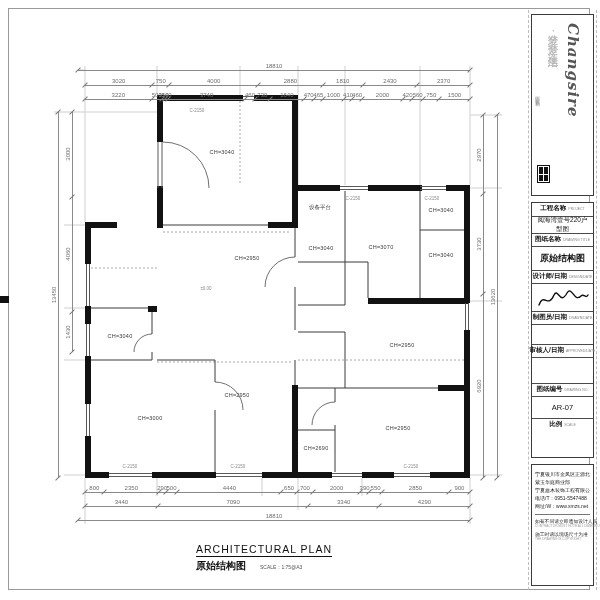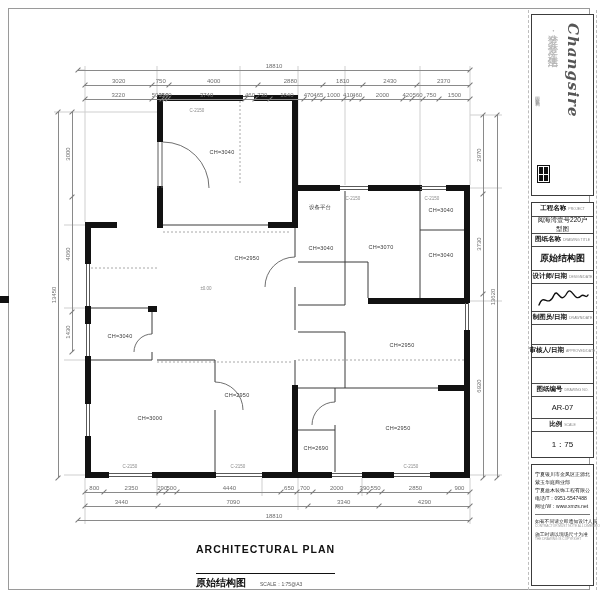--- a/index.html
+++ b/index.html
@@ -18,21 +18,21 @@
   .dim-label{position:absolute;font-size:6px;color:#6f6f6f;white-space:nowrap;line-height:1;}
   .dim-label.h{transform:translate(-50%,-120%);}
   .dim-label.v{writing-mode:vertical-rl;transform:translate(-110%,-50%) rotate(180deg);}
   .dim-tick{position:absolute;width:1px;height:7px;background:#7a7a7a;transform:translate(-50%,-50%) rotate(45deg);}
   
   .room-label{position:absolute;font-size:5.5px;color:#3a3a3a;transform:translate(-50%,-50%);white-space:nowrap;letter-spacing:.2px;}
   .anno{position:absolute;font-size:4.5px;color:#8a8a8a;transform:translate(-50%,-50%);white-space:nowrap;}
   .equip{position:absolute;font-size:5.5px;color:#444;transform:translate(-50%,-50%);white-space:nowrap;}
   
   .footer{position:absolute;left:196px;top:539px;width:150px;}
-  .footer .en{font-size:10.5px;font-weight:bold;letter-spacing:1px;color:#111;border-bottom:1.5px solid #111;padding-bottom:18px;display:inline-block;text-align:center;}
+  .footer .en{font-size:10.5px;font-weight:normal;letter-spacing:1px;color:#111;border-bottom:1.5px solid #111;padding-bottom:1px;display:inline-block;text-align:center;}
   .footer .row2{display:flex;align-items:baseline;gap:14px;margin-top:2px;}
   .footer .cn{font-size:10px;font-weight:bold;color:#111;}
   .footer .sc{font-size:5px;color:#555;}
   
   .box{position:absolute;left:531px;width:63px;border:1px solid #3c3c3c;background:#fff;box-sizing:border-box;}
   .logo-box{top:14px;height:182px;}
   .brand{position:absolute;left:32px;top:8px;height:168px;writing-mode:vertical-rl;font-family:"DejaVu Serif",serif;font-style:italic;font-weight:bold;font-size:15px;letter-spacing:1px;color:#555;}
   .slogan{position:absolute;left:12px;top:10px;height:150px;writing-mode:vertical-rl;font-family:"DejaVu Serif",serif;font-size:11px;color:#b5b5b5;letter-spacing:2px;}
   .tagline{position:absolute;left:3px;top:78px;height:70px;writing-mode:vertical-rl;font-size:4.5px;color:#9a9a9a;letter-spacing:1px;}
   .seal{position:absolute;left:5px;top:150px;width:13px;height:18px;border:1px solid #111;display:grid;grid-template-columns:1fr 1fr;gap:1px;padding:1px;box-sizing:border-box;}
@@ -406,21 +406,20 @@
     <div class="tb-row" style="height:26px"></div>
     <div class="tb-row tb-lab">
       <span class="zh">图纸编号</span>
       <span class="en">DRAWING NO.</span>
     </div>
     <div class="tb-row tb-val" style="height:22px;font-size:7.5px">AR-07</div>
     <div class="tb-row tb-lab">
       <span class="zh">比例</span>
       <span class="en">SCALE</span>
     </div>
-    <div class="tb-row tb-val" style="flex:1;font-size:8px">1：75</div>
   </div>
 
   <div class="box company-box">
     <div class="co-line">宁夏银川市金凤区正源北街</div>
     <div class="co-line">紫玉华庭商业部</div>
     <div class="co-line">宁夏鑫木装饰工程有限公司</div>
     <div class="co-line">电话/T：0951-5547488</div>
     <div class="co-line">网址/W：www.xmzs.net</div>
     <div class="co-div"></div>
     <div class="note-zh">如有不同请立即通知设计人员</div>

